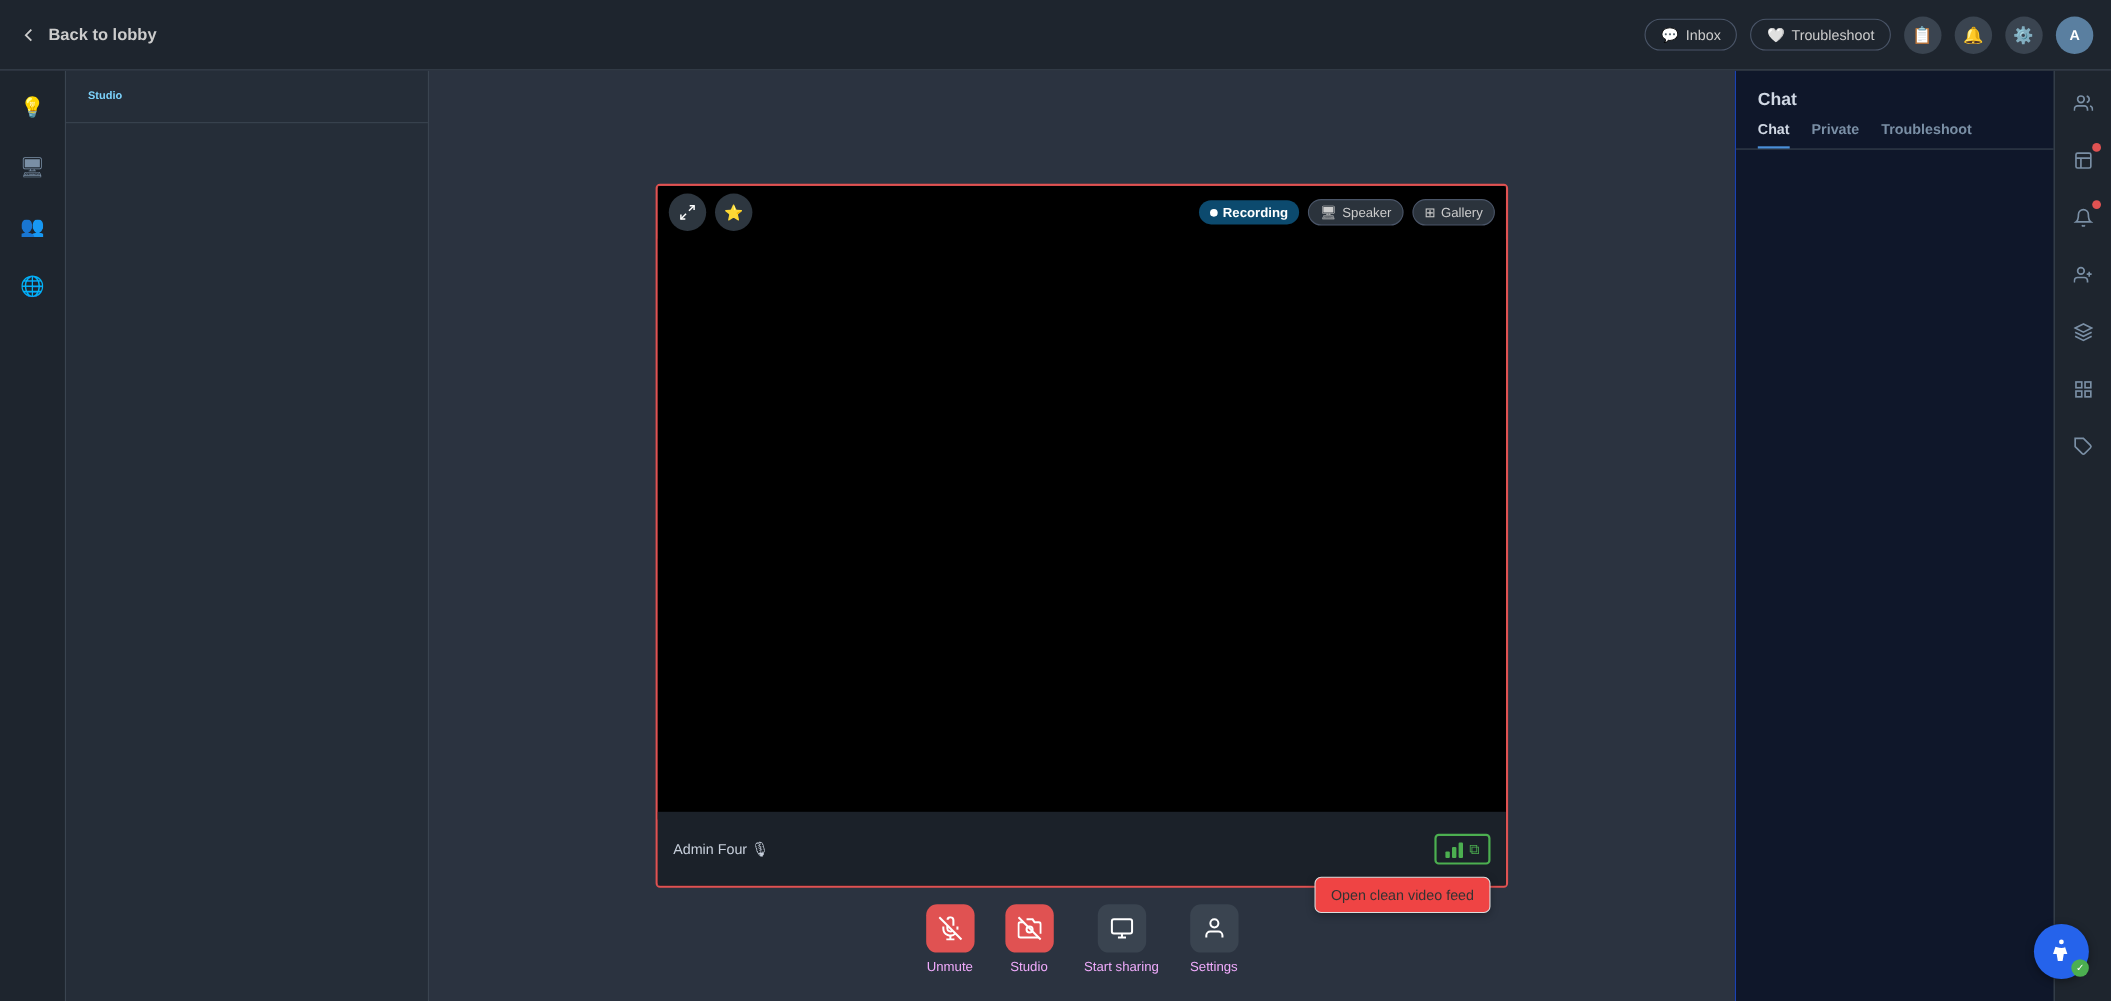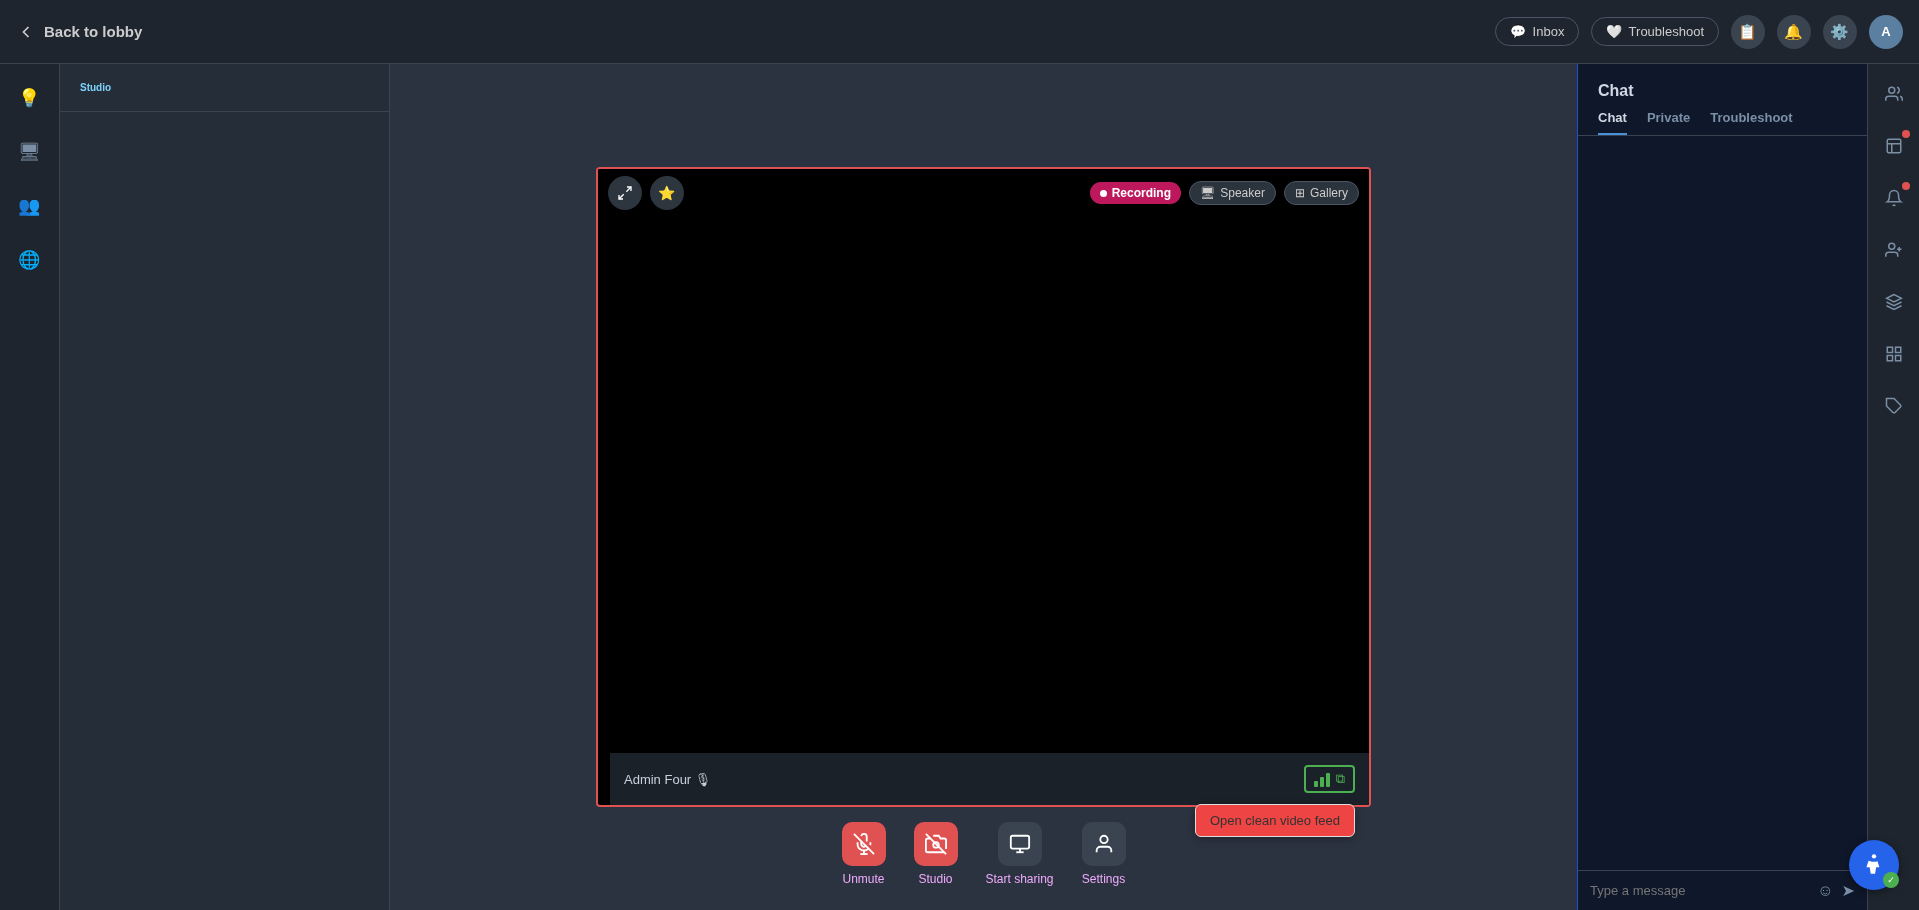--- a/index.html
+++ b/index.html
@@ -184,21 +184,21 @@
       border: none;
       cursor: pointer;
       display: flex;
       align-items: center;
       justify-content: center;
       color: #fff;
       font-size: 14px;
     }
     .recording-badge {
       margin-left: auto;
-      background: #be185d;
+      background: #0c4a6e;
       color: #fff;
       font-size: 12px;
       font-weight: 600;
       padding: 4px 10px;
       border-radius: 12px;
       display: flex;
       align-items: center;
       gap: 5px;
     }
     .recording-dot {
@@ -223,23 +223,23 @@
       position: absolute;
       top: 48px;
       left: 0;
       right: 0;
       bottom: 60px;
       background: #000;
     }
     .video-bottom-bar {
       position: absolute;
       bottom: 0;
-      left: 12px;
+      left: 0;
       right: 0;
-      height: 52px;
+      height: 67px;
       background: rgba(30,37,46,0.9);
       display: flex;
       align-items: center;
       padding: 0 14px;
     }
     .admin-label {
       color: #c8d0dc;
       font-size: 13px;
       font-weight: 500;
     }
@@ -586,25 +586,20 @@
   <div class="chat-panel">
     <div class="chat-header">
       <div>Chat</div>
       <div class="chat-tabs">
         <div class="chat-tab active">Chat</div>
         <div class="chat-tab">Private</div>
         <div class="chat-tab">Troubleshoot</div>
       </div>
     </div>
     <div class="chat-body"></div>
-    <div class="chat-input-area">
-      <input class="chat-input" type="text" placeholder="Type a message" style="">
-      <span class="chat-emoji-icon">☺</span>
-      <span class="chat-send-icon">➤</span>
-    </div>
   </div>
 
   <div class="far-right-sidebar">
     <div class="far-sidebar-icon">
       <svg width="18" height="18" viewBox="0 0 24 24" fill="none" stroke="#7a8fa5" stroke-width="2">
         <path d="M17 21v-2a4 4 0 0 0-4-4H5a4 4 0 0 0-4 4v2"></path>
         <circle cx="9" cy="7" r="4"></circle>
         <path d="M23 21v-2a4 4 0 0 0-3-3.87"></path>
         <path d="M16 3.13a4 4 0 0 1 0 7.75"></path>
       </svg>

